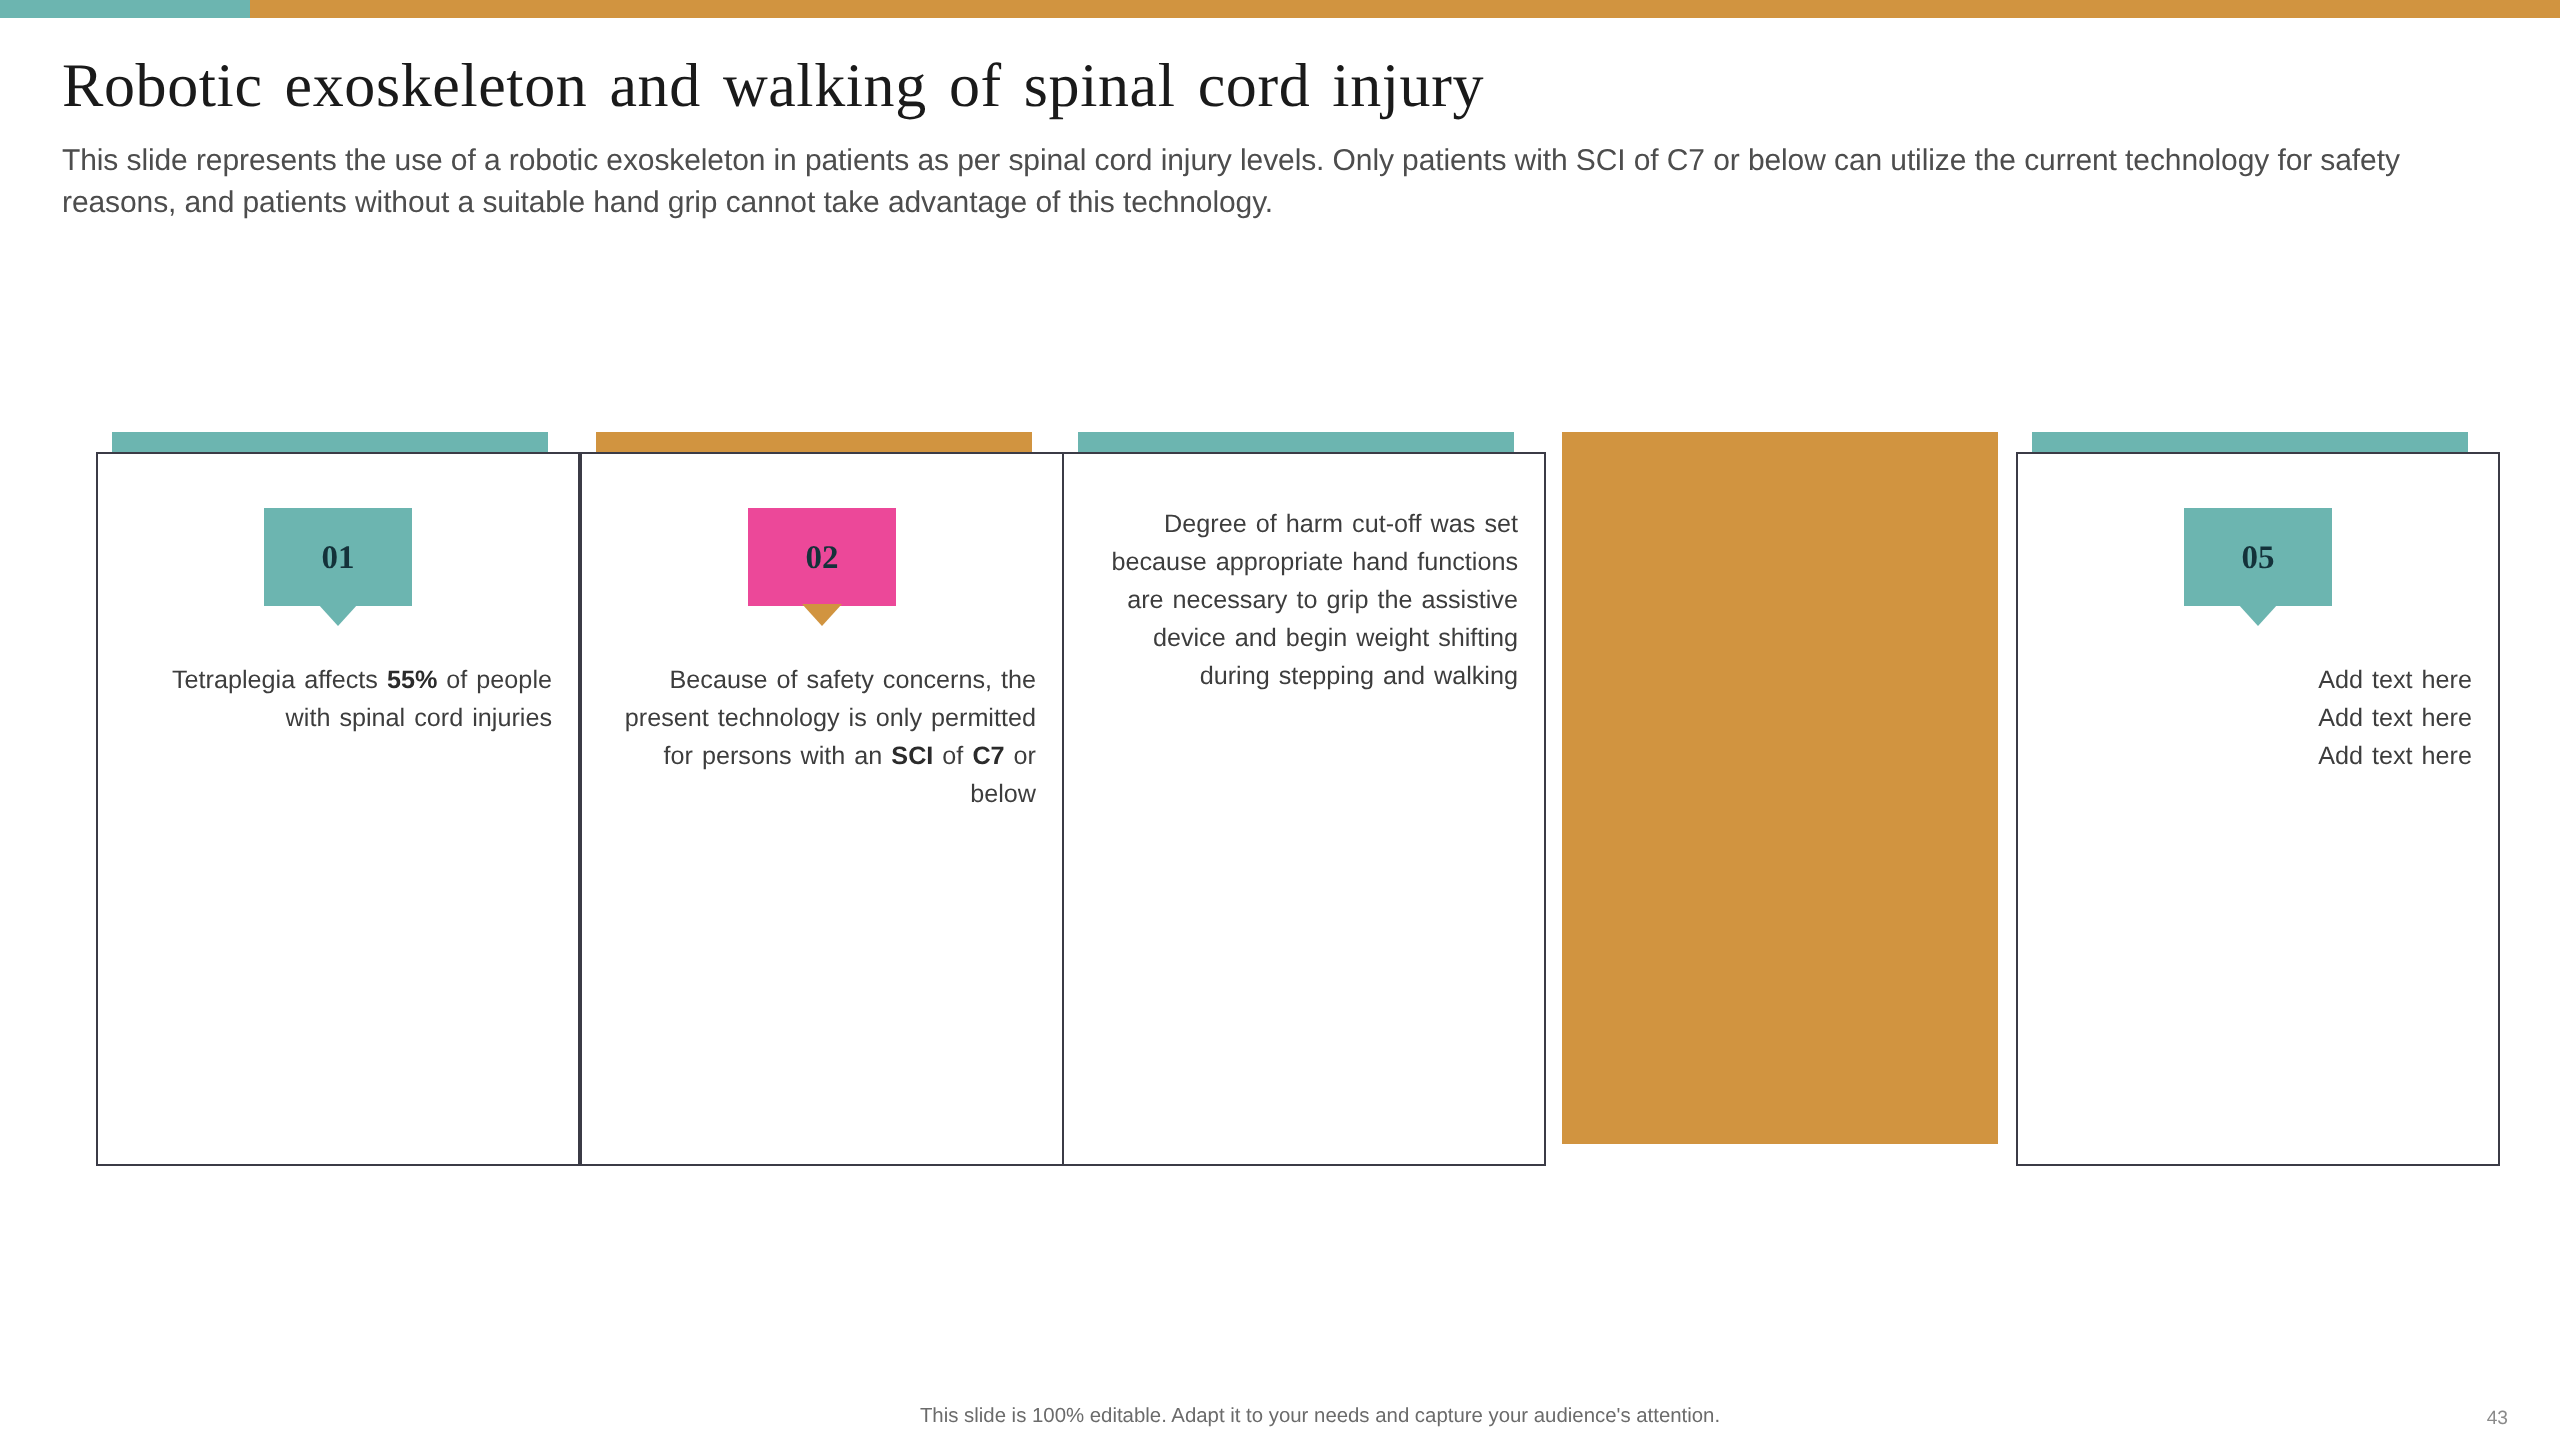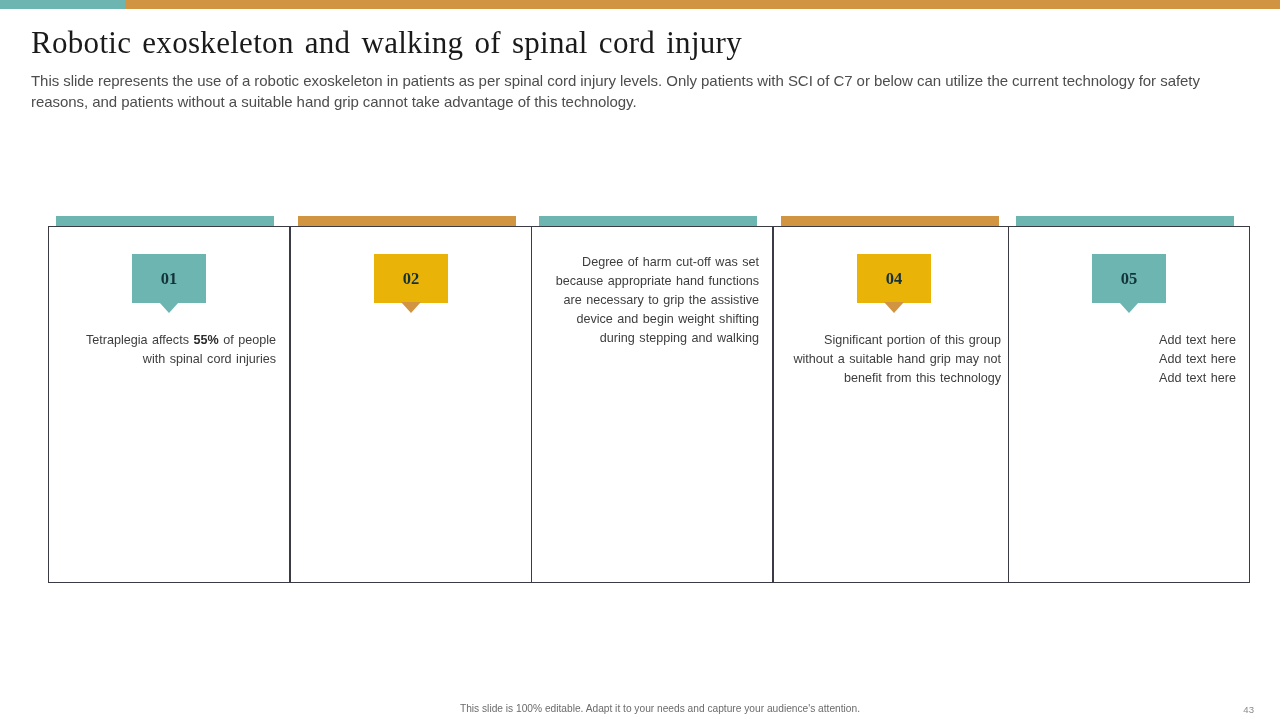--- a/index.html
+++ b/index.html
@@ -103,21 +103,21 @@
     height: 49px;
     display: flex;
     align-items: center;
     justify-content: center;
     font-family: "Liberation Serif", serif;
     font-size: 16.5px;
     font-weight: 700;
     color: #14323a;
   }
   .badge.teal   { background: #6CB5B0; }
-  .badge.orange { background: #eab308; }
+  .badge.orange { background: #ec4899; }
 
   .badge-tip {
     position: absolute;
     bottom: -10px;
     left: 50%;
     transform: translateX(-50%);
     width: 0; height: 0;
     border-left: 10px solid transparent;
     border-right: 10px solid transparent;
   }
@@ -183,41 +183,33 @@
 
   <div class="card-wrap" style="left:290px;">
     <div class="card-shadow orange"></div>
     <div class="card">
       <div class="badge-holder">
         <div class="badge orange">
           <span>02</span>
           <div class="badge-tip orange"></div>
         </div>
       </div>
+      <div class="card-text">Because of safety concerns, the present technology is only permitted for persons with an <b>SCI</b> of <b>C7</b> or below</div>
     </div>
   </div>
 
   <div class="card-wrap" style="left:531px;">
     <div class="card-shadow teal"></div>
     <div class="card">
       <div class="card-text">Degree of harm cut-off was set because appropriate hand functions are necessary to grip the assistive device and begin weight shifting during stepping and walking</div>
     </div>
   </div>
 
   <div class="card-wrap" style="left:773px;">
     <div class="card-shadow orange"></div>
-    <div class="card">
-      <div class="badge-holder">
-        <div class="badge orange">
-          <span>04</span>
-          <div class="badge-tip orange"></div>
-        </div>
-      </div>
-      <div class="card-text">Significant portion of this group without a suitable hand grip may not benefit from this technology</div>
-    </div>
   </div>
 
   <div class="card-wrap" style="left:1008px;">
     <div class="card-shadow teal"></div>
     <div class="card">
       <div class="badge-holder">
         <div class="badge teal">
           <span>05</span>
           <div class="badge-tip teal"></div>
         </div>

